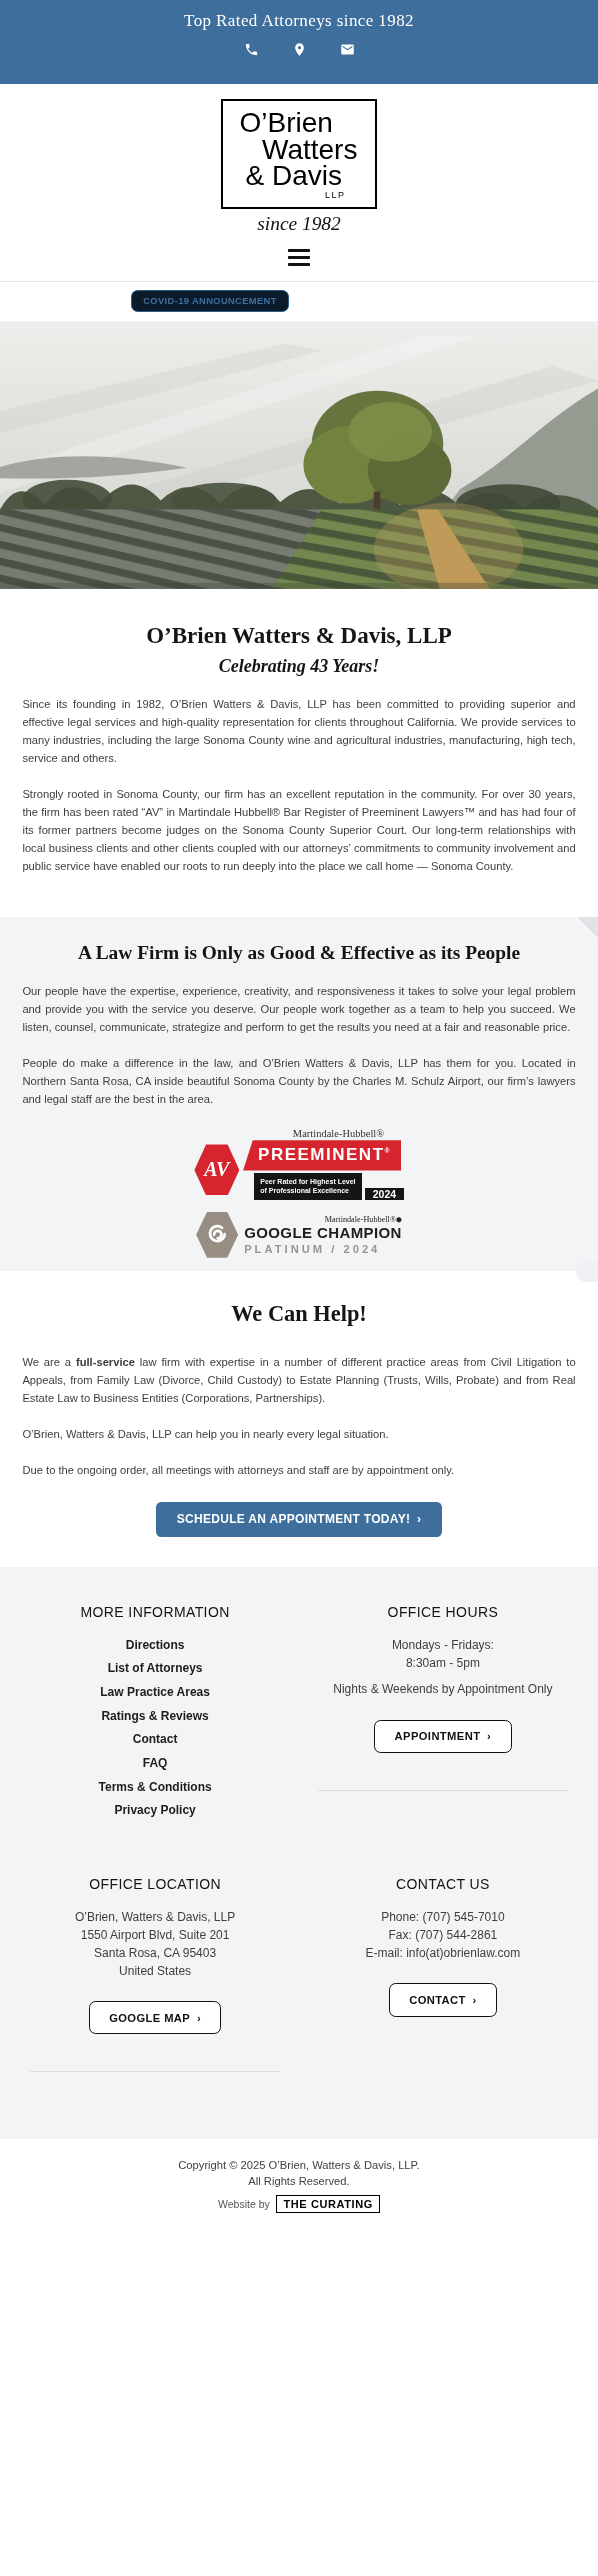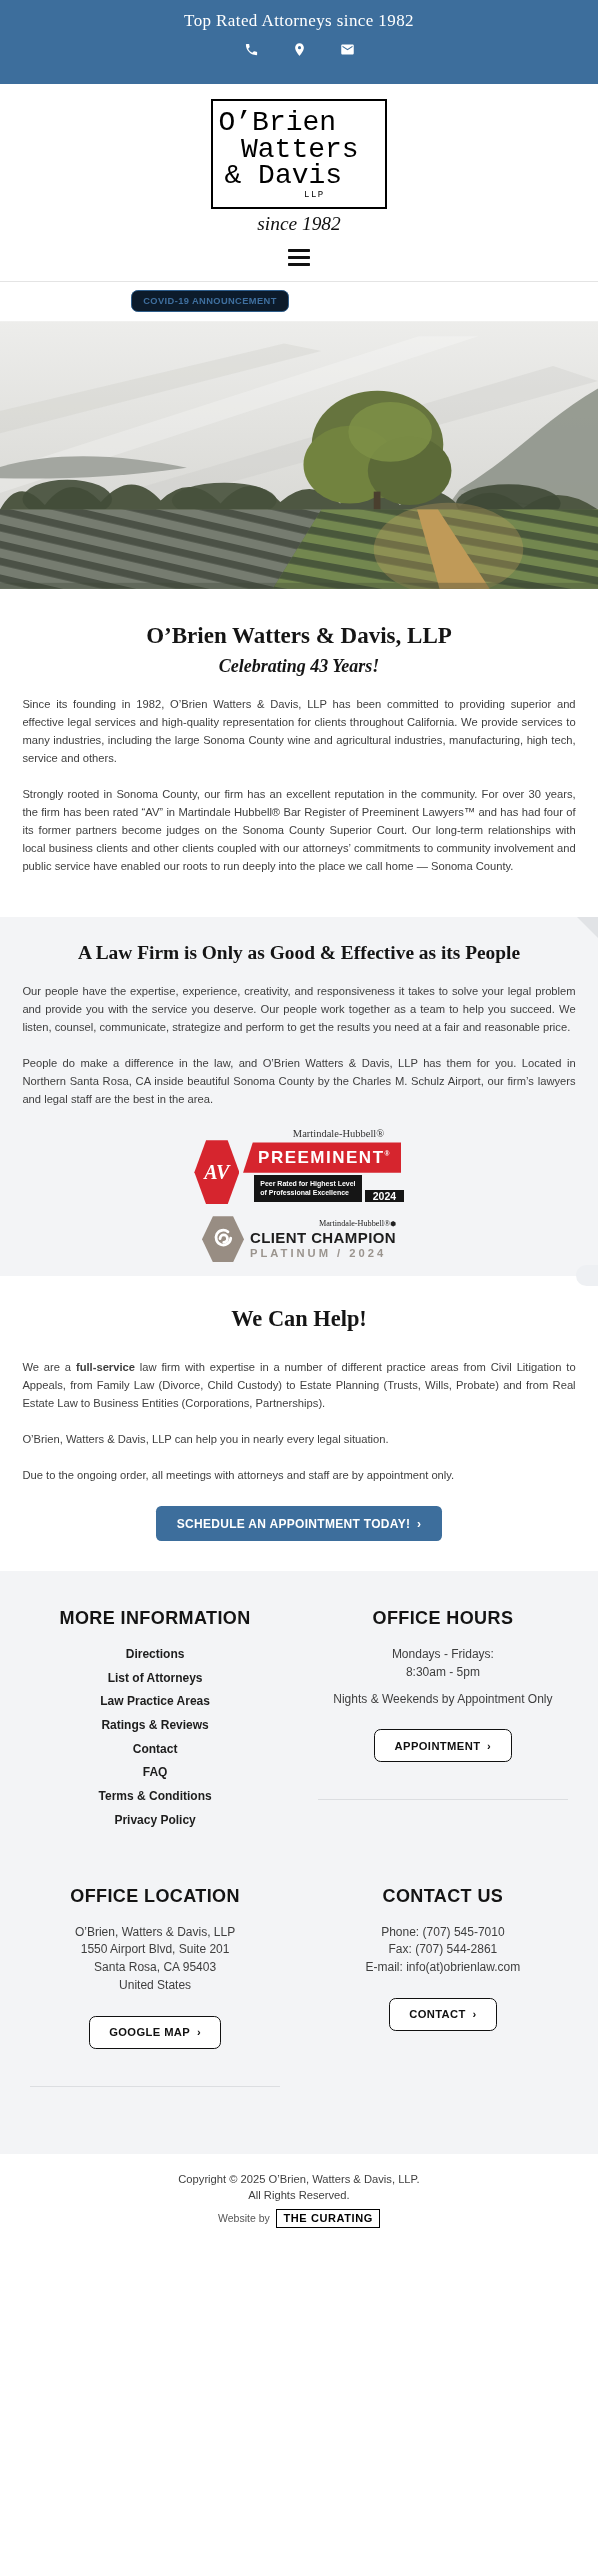--- a/index.html
+++ b/index.html
@@ -9,22 +9,22 @@
 
   
   .topbar { background:#3d6e9c; height:84px; text-align:center; padding-top:11.2px; }
   .tagline { font-family:"Liberation Serif", serif; font-size:17px; color:#ffffff; letter-spacing:0.4px; }
   .topbar-icons { margin-top:10.5px; display:flex; justify-content:center; gap:33px; }
   .tb-icon { display:inline-block; width:15px; height:15px; cursor:pointer; }
   .tb-icon svg { width:15px; height:15px; fill:#ffffff; }
 
   
   .header { text-align:center; padding-top:15px; }
-  .logo-box { display:inline-block; border:2.2px solid #000; padding:9px 4px 6px; width:176px; text-align:left;
-              font-family:Liberation Mono, monospace; color:#000; cursor:pointer; }
+  .logo-box { display:inline-block; border:2.2px solid #000; padding:9px 15px 6px; width:156px; text-align:left;
+              font-family:Liberation Sans, sans-serif; color:#000; cursor:pointer; }
   .logo-l1 { font-size:28px; line-height:.95; padding-left:1.5px; }
   .logo-l2 { font-size:28px; line-height:.95; padding-left:24px; }
   .logo-l3 { font-size:28px; line-height:.95; padding-left:7.5px; }
   .logo-llp { font-size:9px; letter-spacing:1.5px; padding-left:87px; line-height:1.2; }
   .since { font-family:"Liberation Serif", serif; font-style:italic; font-size:19.4px; color:#111; margin-top:4.5px; }
   .hamburger { margin:10.5px auto 0; width:22.4px; background:none; border:none; padding:0; cursor:pointer; display:block; }
   .hamburger span { display:block; height:3.4px; background:#111; margin:3.4px 0; border-radius:0.7px; }
   .header-divider { border:none; border-top:0.7px solid #e4e4e4; margin:12px 0 0; }
   .announce-row { padding:7.5px 0 9px; text-align:left; }
   .covid-btn { display:inline-block; margin-left:131px; background:#0c1b2b; border:1.5px solid #2e5d8a; border-radius:6.7px;
@@ -49,21 +49,21 @@
   .rated { font-weight:bold; color:#1f1f1f; }
   .mh-link { color:#4a7aa6; font-weight:bold; text-decoration:none; cursor:pointer; }
   .edge-tab { position:absolute; right:0; bottom:-10.5px; width:22.4px; height:21px; background:#eef0f3;
               border-radius:10.5px 0 0 10.5px; }
 
   
   .badges { text-align:center; margin-top:19.4px; }
   .av-badge { display:inline-block; text-align:left; }
   .av-brand { font-family:"Liberation Serif", serif; font-size:10.5px; color:#333; text-align:right; padding-right:19.4px; margin-bottom:1.5px; }
   .av-row { display:flex; align-items:center; }
-  .av-hex { width:45px; height:64px; background:#d6252e; clip-path:polygon(26% 0,74% 0,100% 50%,74% 100%,26% 100%,0 50%);
+  .av-hex { width:45px; height:51px; background:#d6252e; clip-path:polygon(26% 0,74% 0,100% 50%,74% 100%,26% 100%,0 50%);
             display:flex; align-items:center; justify-content:center; flex:0 0 auto; }
   .av-hex span { color:#fff; font-size:20px; font-weight:bold; font-style:italic; font-family:"Liberation Serif", serif; }
   .av-right { margin-left:3.7px; }
   .av-banner { background:#d6252e; color:#fff; font-weight:bold; font-size:17px; letter-spacing:1.5px;
                padding:5.2px 10.5px 5.2px 15px; clip-path:polygon(9.7px 0,100% 0,100% 100%,0 100%); width:max-content; }
   .av-banner sup { font-size:6.7px; }
   .av-sub { display:flex; margin-top:2.2px; margin-left:10.5px;align-items:flex-end; }
   .av-desc { background:#151515; color:#fff; font-size:7px; font-weight:bold; line-height:9px; padding:4.5px 6.7px; }
   .av-year { background:#151515; color:#fff; font-size:10.5px; font-weight:bold; display:flex; align-items:center;
              padding:0 7.5px; margin-left:3px; }
@@ -85,21 +85,21 @@
   .schedule-btn { display:flex; align-items:center; gap:6.7px; margin:22.4px auto 0; width:max-content;
                   background:#3d6e9c; color:#fff; font-family:"Liberation Sans",sans-serif; font-weight:bold;
                   font-size:12px; letter-spacing:0.3px; padding:10.5px 21px; border-radius:5.2px; border:none; cursor:pointer; }
   .chev { font-weight:bold; }
 
   
   .site-footer { background:#f3f4f6; padding:37px 22.4px 67px; }
   .fgrid { display:grid; grid-template-columns:1fr 1fr; column-gap:22.4px; }
   .fcell { text-align:center; }
   .row2 { margin-top:49px; }
-  .fhead { font-size:18px; font-weight:700; letter-spacing:0.4px; color:#141414; margin-bottom:18px; }
+  .fhead { font-size:14px; font-weight:400; letter-spacing:0.4px; color:#141414; margin-bottom:18px; }
   .flink { display:block; font-size:12px; font-weight:600; color:#1d1d1d; text-decoration:none; margin:9.7px 0; cursor:pointer; }
   .fp { font-size:12px; color:#3e3e3e; line-height:15.7px; margin:2.2px 0; }
   .fp-gap { margin-top:11.2px; }
   .outline-btn { display:inline-flex; align-items:center; gap:6.7px; margin-top:19.4px; background:#fff;
                  border:1.9px solid #101010; border-radius:6.7px; padding:9.7px 19.4px; font-size:11.2px; font-weight:700;
                  letter-spacing:0.4px; color:#101010; cursor:pointer; font-family:"Liberation Sans",sans-serif; }
   .fhr { border:none; border-top:0.7px solid #dcdee1; margin:37px 7.5px 0; }
 
   
   .bottom { text-align:center; padding-top:19.4px; }
@@ -226,21 +226,21 @@
       <br>
       <div class="ch-badge">
         <div class="ch-hex">
           <svg viewBox="0 0 24 24" fill="none">
             <path d="M17 5.5a7 7 0 1 0 2.6 6" stroke="#ffffff" stroke-width="2.6" stroke-linecap="round"></path>
             <path d="M9.5 12a3.5 3.5 0 1 1 3.5 3.5" stroke="#ffffff" stroke-width="2.6" stroke-linecap="round"></path>
           </svg>
         </div>
         <div class="ch-text">
           <div class="ch-brand"><span>Martindale-Hubbell®</span><span class="hexdot">⬢</span></div>
-          <div class="ch-title">CLIENT CHAMPION</div>
+          <div class="ch-title">GOOGLE CHAMPION</div>
           <div class="ch-tier">PLATINUM / 2024</div>
         </div>
       </div>
     </div>
     <div class="edge-tab"></div>
   </section>
 
   <section class="help">
     <h2 class="serif-h">We Can Help!</h2>
     <p class="body-p"><span>We are a </span><b>full-service</b><span> law firm with expertise in a number of different practice areas from Civil Litigation to Appeals, from Family Law (Divorce, Child Custody) to Estate Planning (Trusts, Wills, Probate) and from Real Estate Law to Business Entities (Corporations, Partnerships).</span></p>

